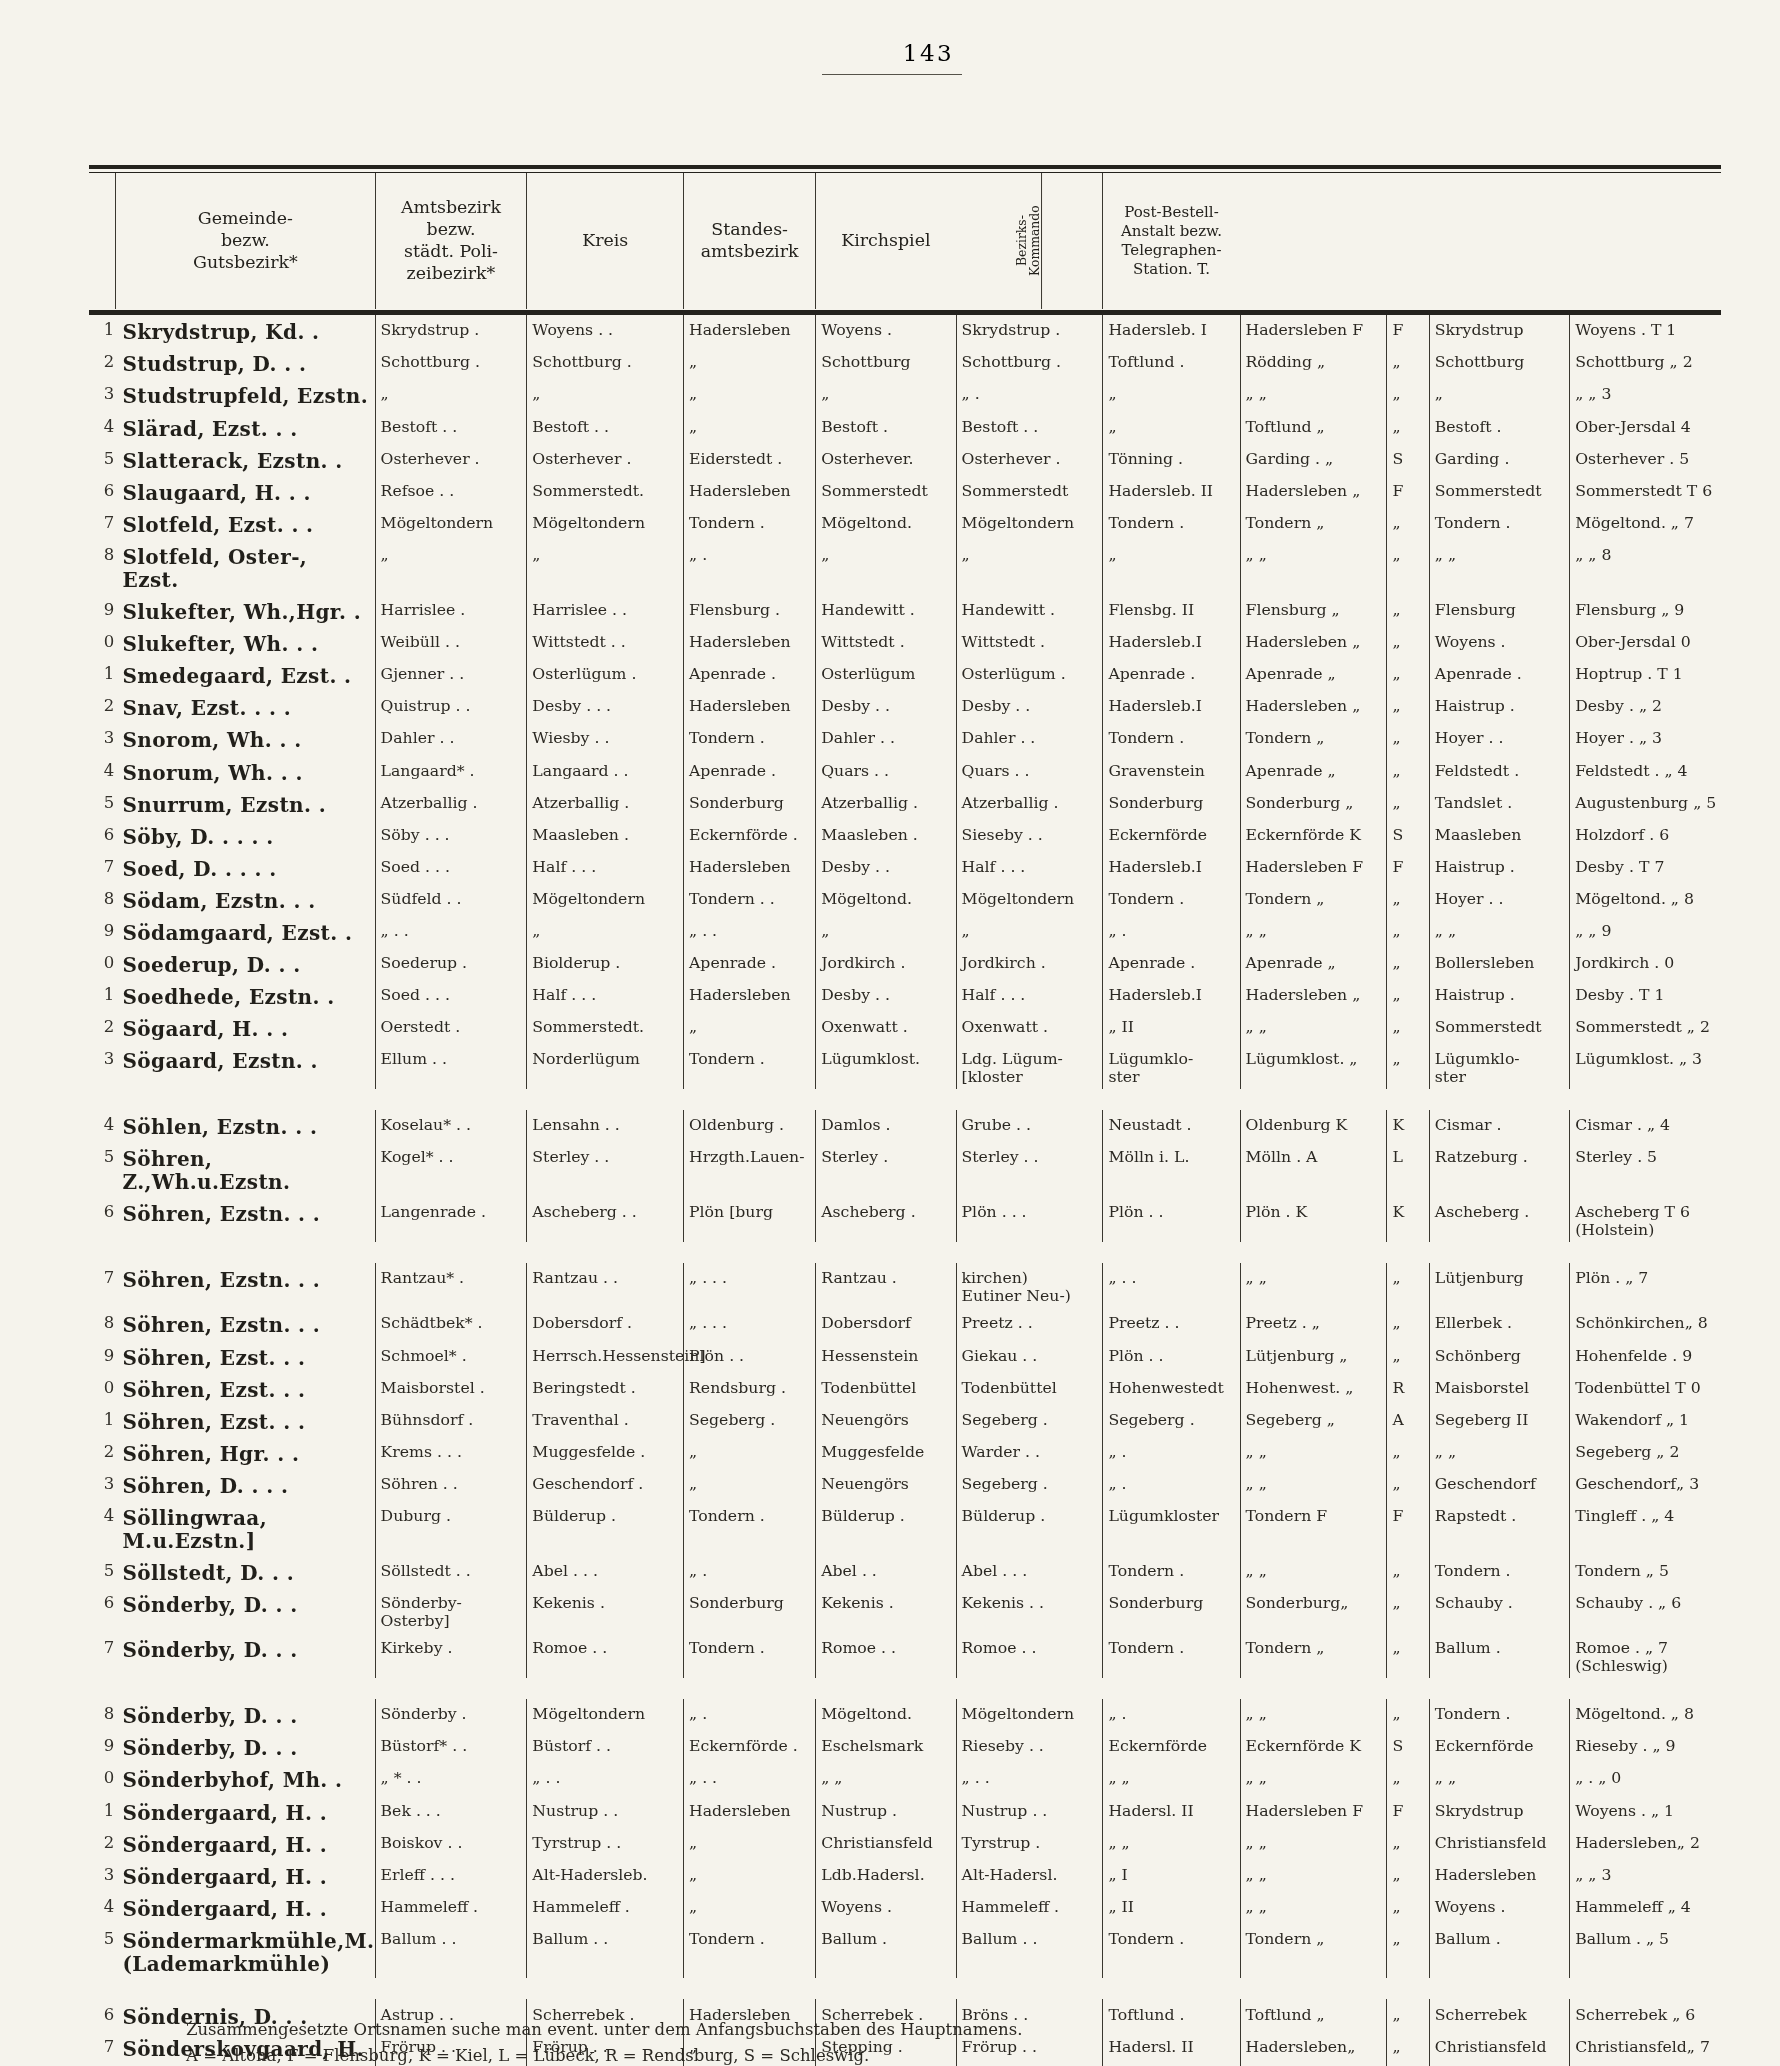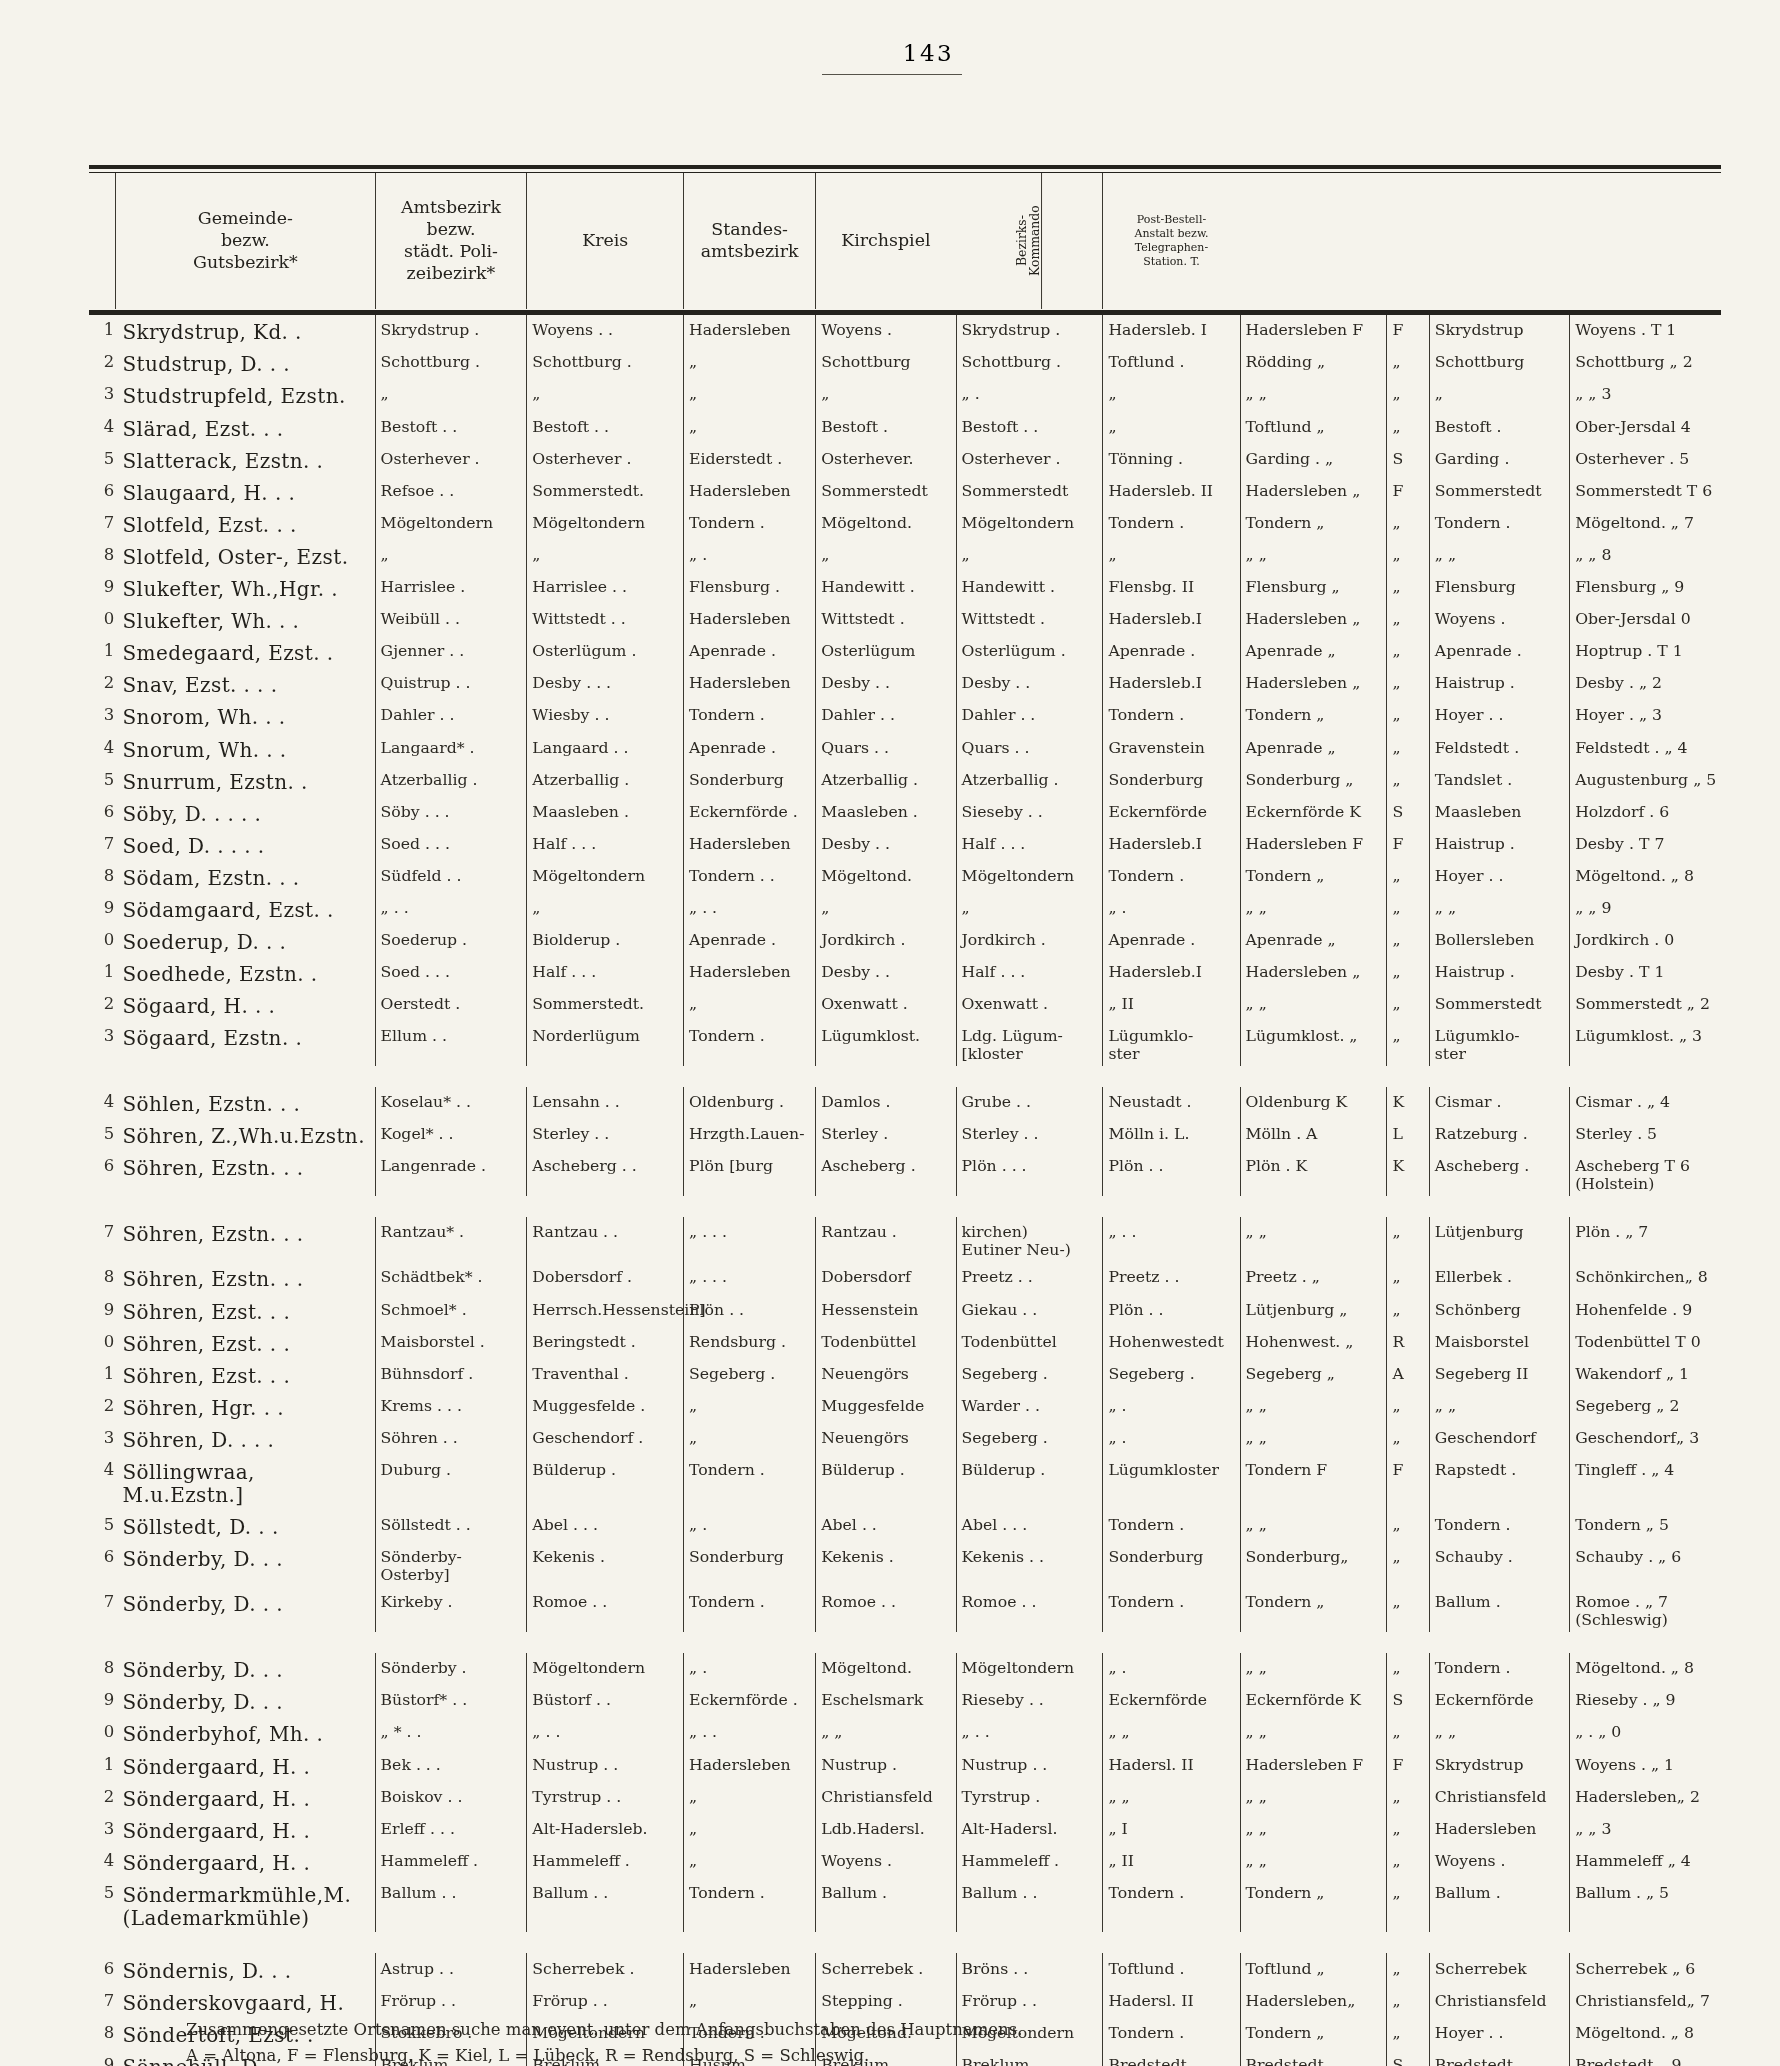--- a/index.html
+++ b/index.html
@@ -10,26 +10,26 @@
   .pageno-rule{position:absolute;top:74px;left:822px;width:140px;border-top:1.2px solid #55524a;}
   .tablewrap{position:absolute;left:89px;top:165px;width:1632px;}
   .rule-double-top{border-top:4.1px solid #24221d;border-bottom:1.7px solid #24221d;height:2.9px;}
   .rule-double-mid{border-top:5px solid #24221d;height:0;margin-top:0.8px;}
   .thead{display:grid;grid-template-columns:var(--cols);min-height:136px;}
   .tr{display:grid;grid-template-columns:var(--cols);min-height:32px;}
   .tr.gap{margin-top:20.7px;}
   .tablewrap{--cols:1.6% 15.9% 9.3% 9.6% 8.1% 8.6% 9.0% 8.4% 9.0% 2.6% 8.6% 9.3%;}
   .th{display:flex;align-items:center;justify-content:center;text-align:center;
       font-size:17.4px;line-height:1.25;white-space:pre-line;padding:4.1px 2.5px;color:#24221d;}
-  .th.c-post{font-size:11px;}
+  .th.c-post{font-size:15px;}
   .th.c-bez{writing-mode:vertical-rl;transform:rotate(180deg);font-size:12.4px;line-height:1.05;
       padding:1.7px 0;justify-self:center;}
   .td{font-size:15.7px;line-height:1.15;white-space:pre-line;padding:6.6px 4.1px 2.5px 5px;color:#2b2822;}
   .td.c-n{font-size:16.5px;text-align:right;padding-right:0.8px;padding-left:0;color:#33302a;}
-  .td.c-name{font-size:20px;font-weight:normal;letter-spacing:0.4px;padding-left:7.4px;color:#211f1a;}
+  .td.c-name{font-size:20px;font-weight:bold;letter-spacing:0.4px;padding-left:7.4px;color:#211f1a;}
   .td.c-post{padding-right:0.8px;}
   
   .c-gem,.c-amt,.c-kreis,.c-std,.c-kirch,.c-steuer,.c-ger,.c-bez,.c-gend,.c-post{border-left:0.8px solid #3a372f;}
   .thead .c-gem,.thead .c-amt,.thead .c-kreis,.thead .c-std,.thead .c-kirch,
   .thead .c-steuer,.thead .c-ger,.thead .c-bez,.thead .c-gend,.thead .c-post{border-left:0.8px solid #3a372f;}
   .footer{position:absolute;left:186px;top:2017px;font-size:16.5px;line-height:1.6;color:#2b2822;}
 </style>
 </head>
 <body>
 

